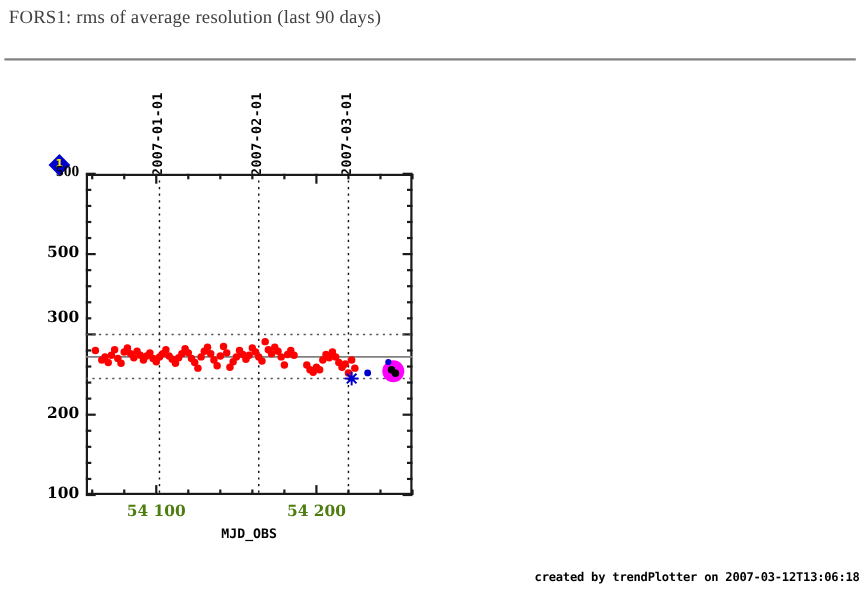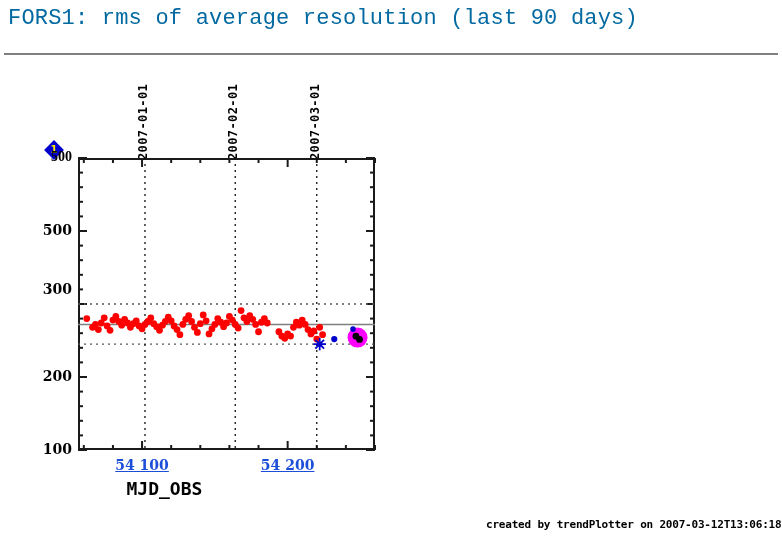--- a/index.html
+++ b/index.html
@@ -17,23 +17,23 @@
   #page {
     position: absolute;
     left: 0; top: 0;
     width: 782px;
     height: 542px;
   }
   .title {
     position: absolute;
     left: 8px;
     top: 6px;
-    font-family: Liberation Mono, monospace;
-    font-size: 22px;
-    color: #0369a1;
+    font-family: Liberation Serif, serif;
+    font-size: 17px;
+    color: #404040;
     white-space: nowrap;
     letter-spacing: 0.2px;
   }
   .subtitle {
     position: absolute;
     left: 8px;
     top: 32px;
     font-family: "DejaVu Sans Mono", "Liberation Mono", monospace;
     font-size: 13px;
     font-weight: bold;
@@ -96,28 +96,28 @@
     font-weight: bold;
     color: #000000;
   }
   .xtick-label {
     position: absolute;
     text-align: center;
     width: 80px;
     font-family: "DejaVu Serif", "Liberation Serif", serif;
     font-size: 14px;
     font-weight: bold;
-    color: #1d4ed8;
-    text-decoration: underline;
+    color: #4d7c0f;
   }
   .xaxis-title {
     position: absolute;
+    text-align: center;
     width: 200px;
     font-family: "DejaVu Sans Mono", "Liberation Mono", monospace;
-    font-size: 18px;
+    font-size: 12px;
     font-weight: bold;
     color: #000000;
   }
   .date-label {
     position: absolute;
     font-family: "DejaVu Sans Mono", "Liberation Mono", monospace;
     font-size: 12px;
     font-weight: bold;
     color: #000000;
     white-space: nowrap;

